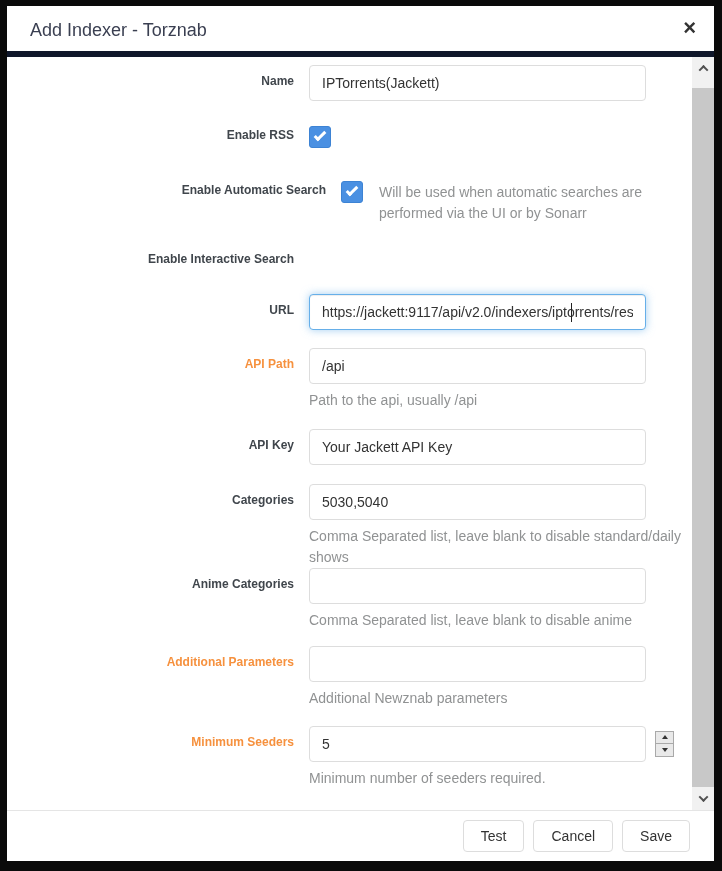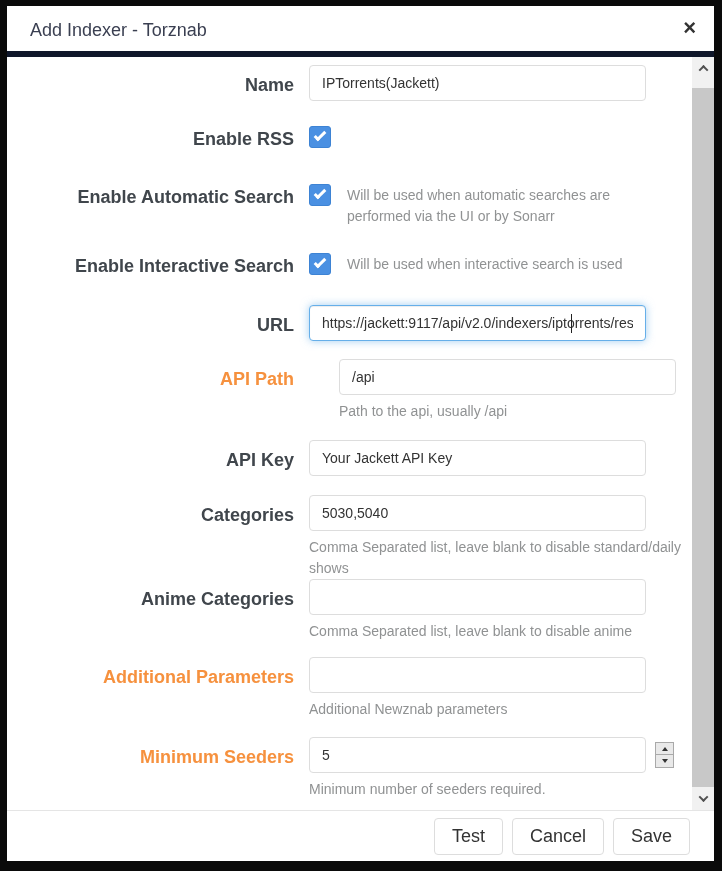--- a/index.html
+++ b/index.html
@@ -9,21 +9,21 @@
 
   
   .modal-header { position:relative; height:51px; border-bottom:6px solid #0f172a; padding:14px 20px 0 23px; }
   .modal-title { font-size:18px; font-weight:400; color:#3a3f51; }
   .close-btn { position:absolute; right:18px; top:9px; font-size:22px; font-weight:700; color:#333; cursor:pointer; line-height:1.2; }
 
   
   .modal-body { position:absolute; top:51px; bottom:51px; left:0; right:0; overflow:hidden; padding-top:8px; }
 
   .row { display:flex; padding-left:30px; }
-  .lbl { width:257px; text-align:right; margin-right:15px; font-weight:700; font-size:18px; color:#40464c; padding-top:9px; line-height:1.3; }
+  .lbl { width:257px; text-align:right; margin-right:15px; font-weight:700; font-size:12px; color:#40464c; padding-top:9px; line-height:1.3; }
   .row.cbrow .lbl { padding-top:2px; }
   .lbl.advanced { color:#f6913e; }
   .ctrl { width:373px; position:relative; }
 
   input.txt { width:337px; height:36px; border:1px solid #ddd; border-radius:4px; padding:6px 12px; font-size:14px; color:#333; font-family:"Liberation Sans", sans-serif; background:#fff; outline:none; }
   input.txt.focused { border-color:#66afe9; box-shadow:inset 0 1px 1px rgba(0,0,0,.075), 0 0 8px rgba(102,175,233,.6); }
   .caret { position:absolute; left:262px; top:9px; width:1px; height:19px; background:#222; }
 
   .help { font-size:14px; color:#909293; margin-top:6px; line-height:1.5; }
 
@@ -44,21 +44,21 @@
   .sb-btn { position:absolute; left:0; width:22px; height:23px; background:#f1f1f1; display:flex; align-items:center; justify-content:center; cursor:pointer; }
   .sb-btn.up { top:0; }
   .sb-btn.down { bottom:0; }
   .chev { width:7px; height:7px; border-style:solid; border-color:#505050; border-width:2px 2px 0 0; }
   .chev.up { transform:rotate(-45deg) translate(-1px,1px); }
   .chev.down { transform:rotate(135deg) translate(-1px,1px); }
   .sb-thumb { position:absolute; left:0; right:0; top:31px; bottom:23px; background:#c8c8c8; cursor:pointer; }
 
   
   .modal-footer { position:absolute; bottom:0; left:0; right:0; height:51px; border-top:1px solid #e5e5e5; display:flex; align-items:center; justify-content:flex-end; gap:9px; padding-right:24px; background:#fff; }
-  .btn { background:#fff; border:1px solid #ddd; border-radius:4px; font-size:18px; color:#333; padding:7px 17px; cursor:pointer; font-family:"Liberation Sans", sans-serif; }
+  .btn { background:#fff; border:1px solid #ddd; border-radius:4px; font-size:14px; color:#333; padding:7px 17px; cursor:pointer; font-family:"Liberation Sans", sans-serif; }
 </style>
 </head>
 <body>
 
 <div class="modal">
 
   <div class="modal-header">
     <div class="modal-title">Add Indexer - Torznab</div>
     <div class="close-btn">×</div>
   </div>
@@ -74,49 +74,43 @@
 
     <div class="row cbrow" style="margin-bottom:33px;">
       <div class="lbl">Enable RSS</div>
       <div class="ctrl" style="display:flex;">
         <div class="checkbox">
           <div class="check"></div>
         </div>
       </div>
     </div>
 
-    <div class="row cbrow" style="margin-bottom:26px;">
+    <div class="row cbrow" style="margin-bottom:26px;justify-content:flex-end;">
       <div class="lbl">Enable Automatic Search</div>
       <div class="ctrl" style="display:flex;">
         <div class="checkbox">
           <div class="check"></div>
         </div>
         <div class="cb-help">Will be used when automatic searches are performed via the UI or by Sonarr</div>
       </div>
     </div>
 
     <div class="row cbrow" style="margin-bottom:26px;">
       <div class="lbl">Enable Interactive Search</div>
-      <div class="ctrl" style="display:flex;">
-        <div class="checkbox">
-          <div class="check"></div>
-        </div>
-        <div class="cb-help">Will be used when interactive search is used</div>
-      </div>
     </div>
 
     <div class="row" style="margin-bottom:18px;">
       <div class="lbl">URL</div>
       <div class="ctrl">
         <input class="txt focused" type="text" value="https://jackett:9117/api/v2.0/indexers/iptorrents/resul" style="">
         <div class="caret"></div>
       </div>
     </div>
 
-    <div class="row" style="margin-bottom:18px;gap:30px;">
+    <div class="row" style="margin-bottom:18px;">
       <div class="lbl advanced">API Path</div>
       <div class="ctrl">
         <input class="txt" type="text" value="/api" style="">
         <div class="help">Path to the api, usually /api</div>
       </div>
     </div>
 
     <div class="row" style="margin-bottom:19px;">
       <div class="lbl">API Key</div>
       <div class="ctrl">

